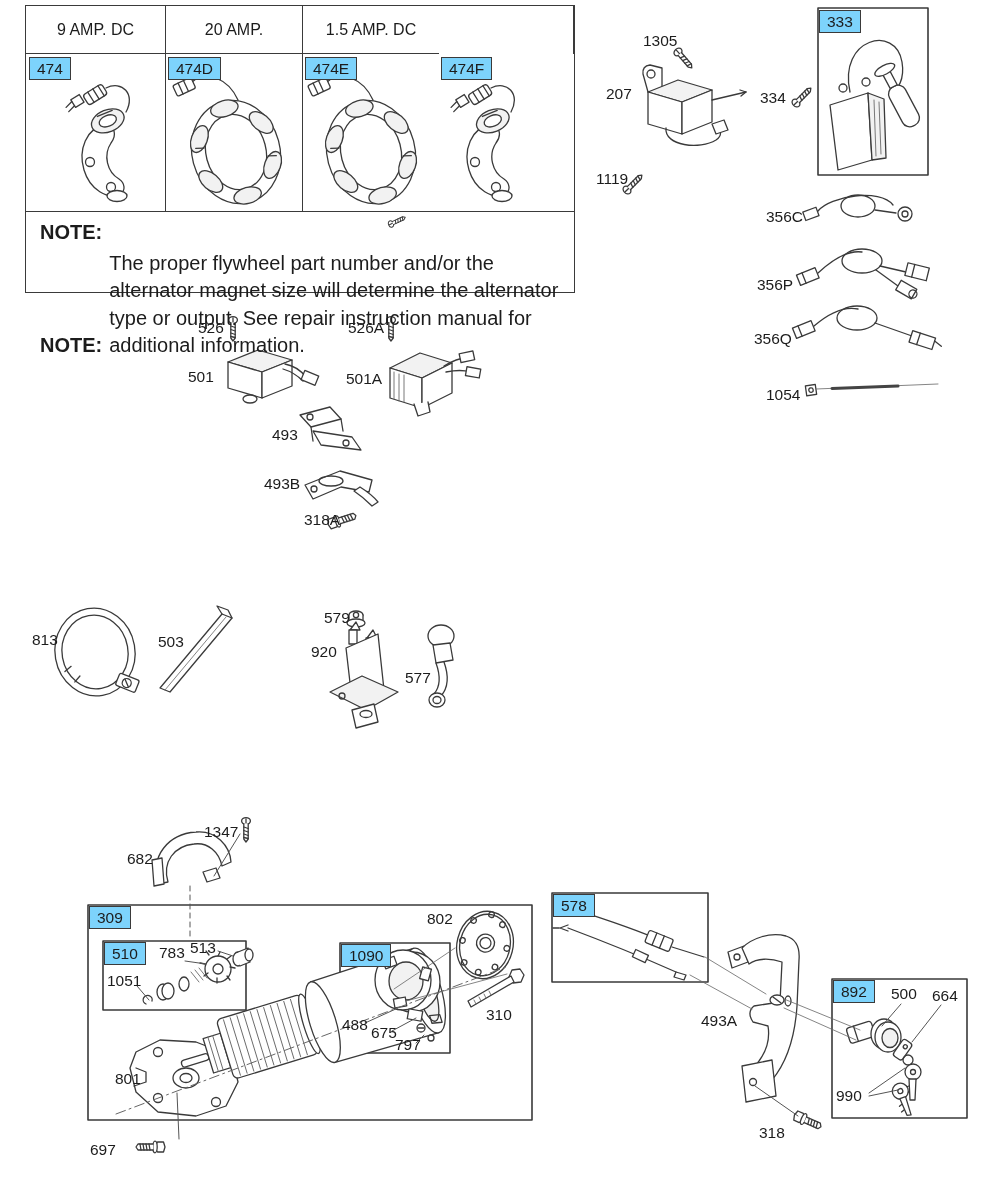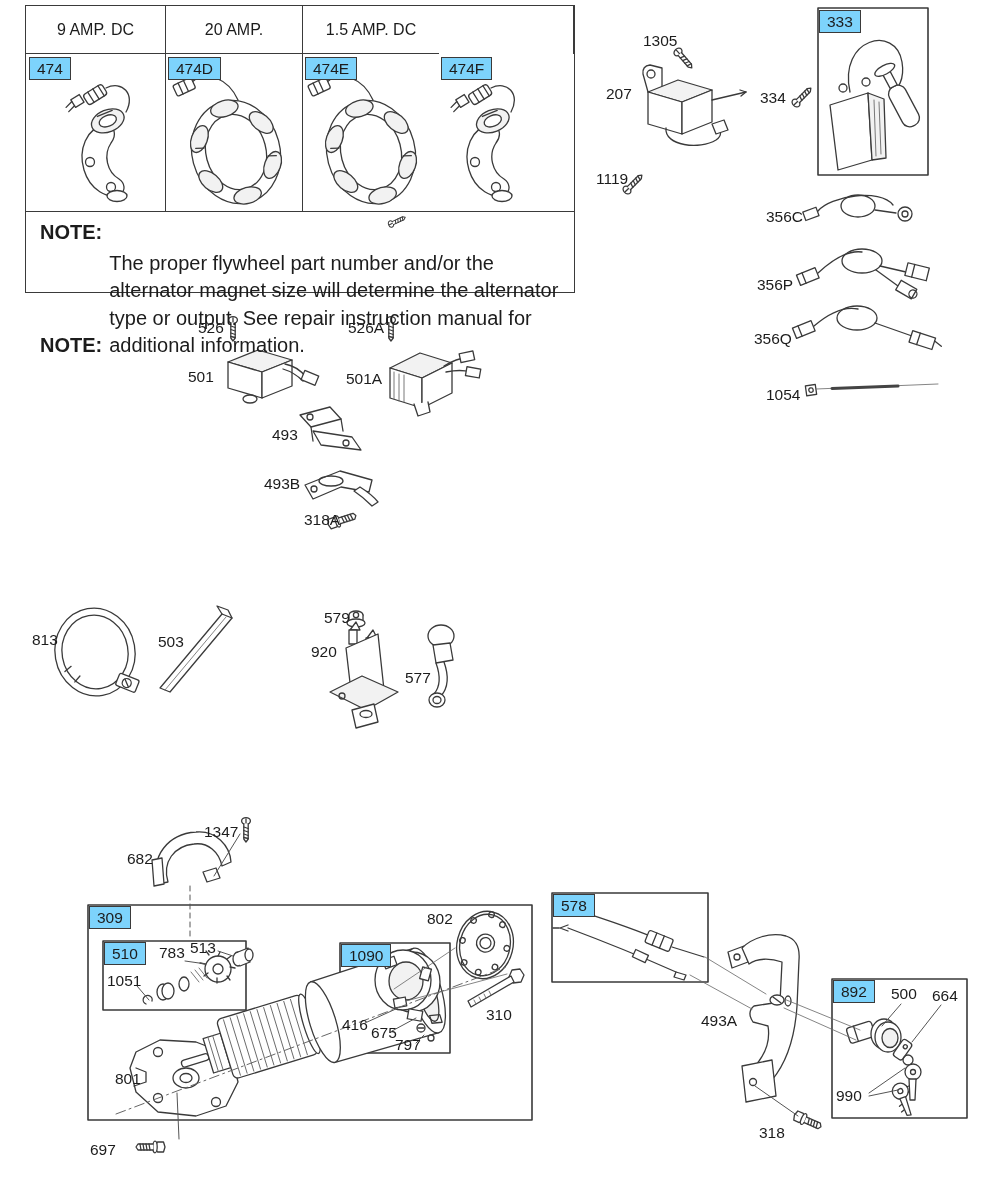--- a/index.html
+++ b/index.html
@@ -519,21 +519,21 @@
 <div class="lbl" style="left:324px;top:609px">579</div>
 <div class="lbl" style="left:311px;top:643px">920</div>
 <div class="lbl" style="left:405px;top:669px">577</div>
 <div class="lbl" style="left:204px;top:823px">1347</div>
 <div class="lbl" style="left:127px;top:850px">682</div>
 <div class="lbl" style="left:159px;top:944px">783</div>
 <div class="lbl" style="left:190px;top:939px">513</div>
 <div class="lbl" style="left:107px;top:972px">1051</div>
 <div class="lbl" style="left:115px;top:1070px">801</div>
 <div class="lbl" style="left:90px;top:1141px">697</div>
-<div class="lbl" style="left:342px;top:1016px">416</div>
+<div class="lbl" style="left:342px;top:1016px">488</div>
 <div class="lbl" style="left:371px;top:1024px">675</div>
 <div class="lbl" style="left:395px;top:1036px">797</div>
 <div class="lbl" style="left:427px;top:910px">802</div>
 <div class="lbl" style="left:486px;top:1006px">310</div>
 <div class="lbl" style="left:701px;top:1012px">493A</div>
 <div class="lbl" style="left:891px;top:985px">500</div>
 <div class="lbl" style="left:932px;top:987px">664</div>
 <div class="lbl" style="left:836px;top:1087px">990</div>
 <div class="lbl" style="left:759px;top:1124px">318</div>
 

